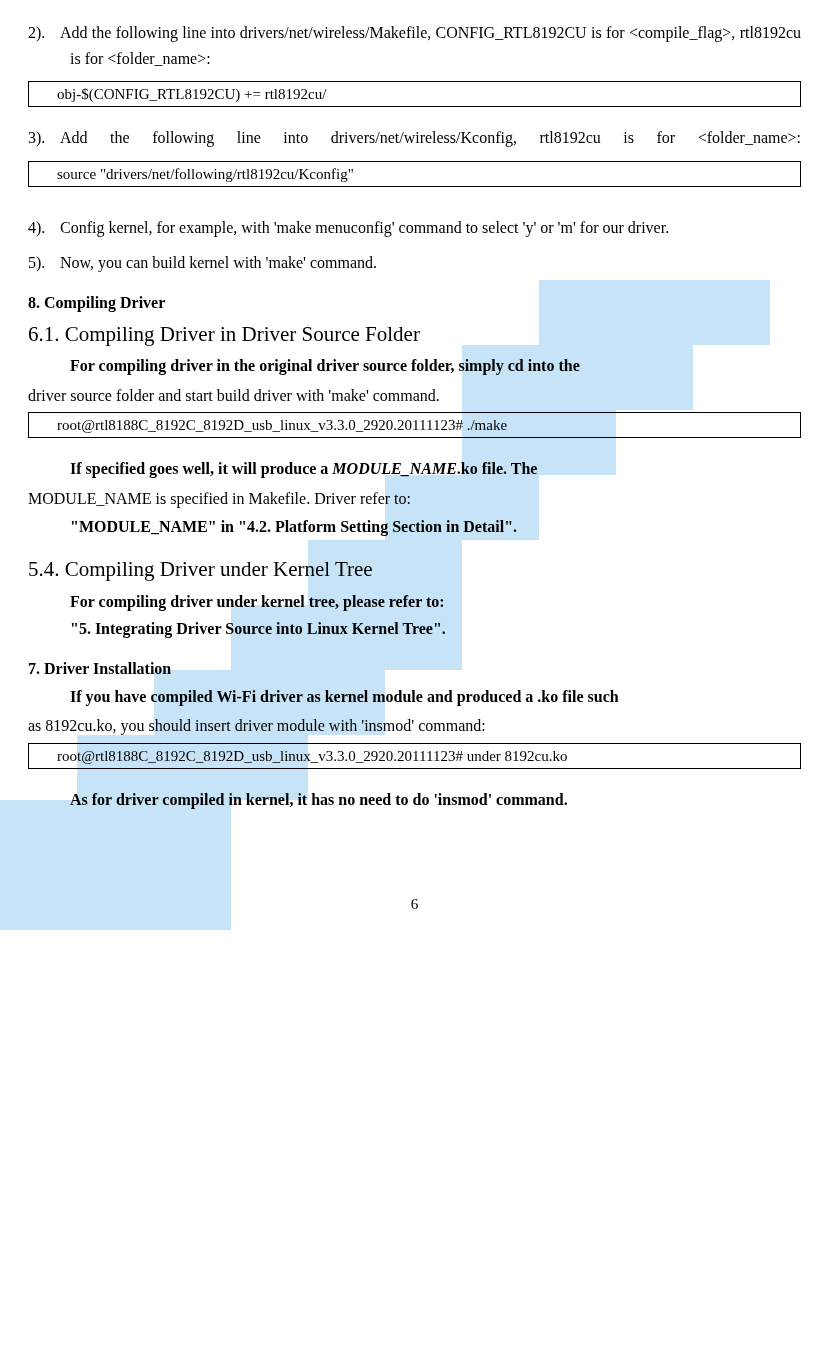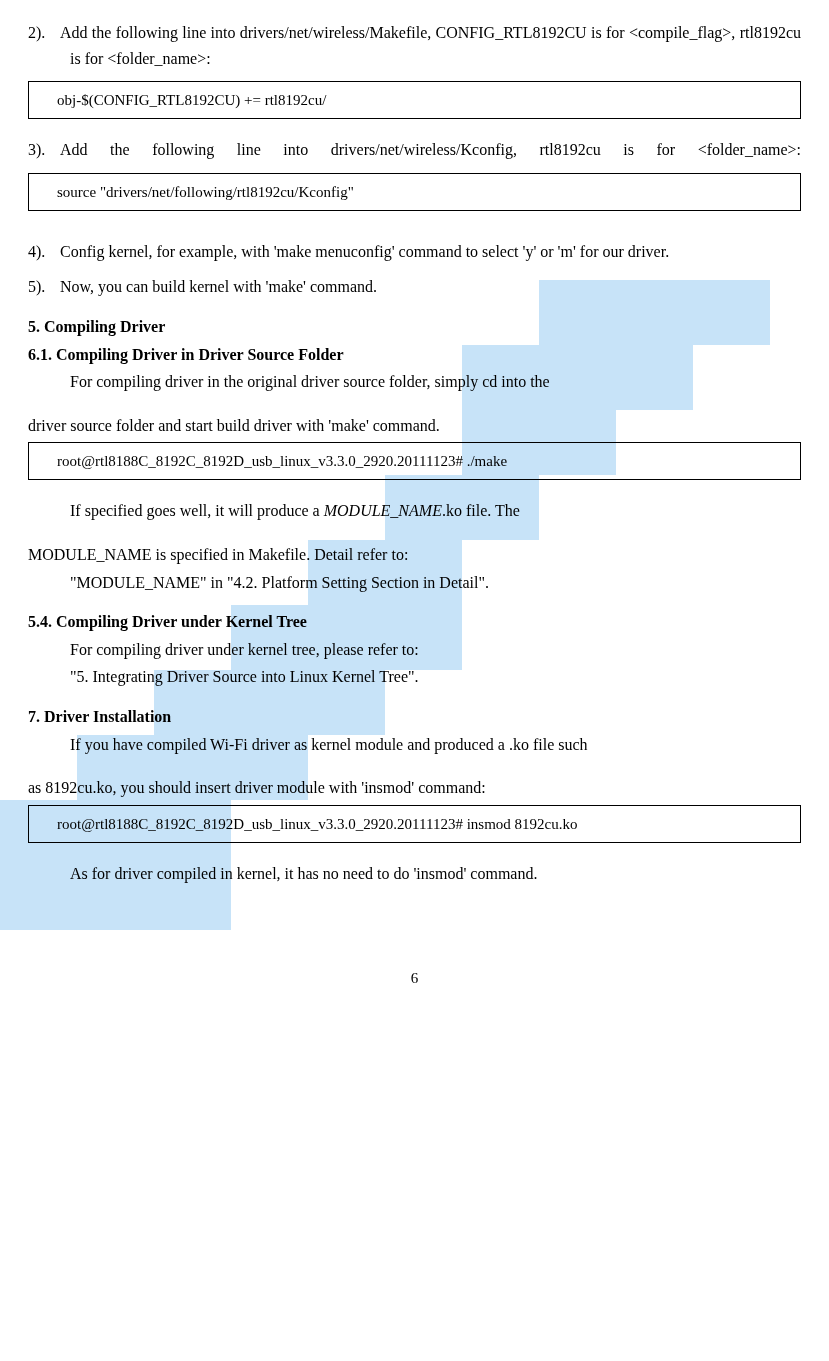--- a/index.html
+++ b/index.html
@@ -37,44 +37,45 @@
       text-indent: -42px;
       margin-bottom: 10px;
     }
     .list-item .num {
       display: inline-block;
       width: 32px;
       text-indent: 0;
     }
     .code-box {
       border: 1px solid #000;
-      padding: 6px 28px;
+      padding: 0 28px;
       margin: 4px 0 18px 0;
       font-family: "Times New Roman", Times, serif;
       font-size: 15px;
       white-space: nowrap;
       overflow: hidden;
     }
     .h-section {
       font-weight: bold;
       font-size: 16px;
       margin: 14px 0 2px 0;
     }
     .h-sub {
-      font-weight: bold;
-      font-size: 16px;
+      font-weight: normal;
+      font-size: 21px;
       margin: 2px 0 2px 0;
     }
     .indent {
       text-indent: 42px;
       margin: 0 0 2px 0;
       text-align: justify;
+      font-weight: bold;
     }
     .noindent {
-      margin: 18px 0 2px 0;
+      margin: 4px 0 2px 0;
     }
     .italic { font-style: italic; }
     .page-num {
       text-align: center;
       margin-top: 80px;
       font-size: 15px;
     }
     .justify-wide {
       text-align: justify;
       text-align-last: justify;
@@ -219,38 +220,38 @@
 <div class="code-box">source "drivers/net/following/rtl8192cu/Kconfig"</div>
 
 <p class="list-item" style="margin-top:28px;font-family:Liberation Serif, serif;">
   <span class="num">4).</span><span>Config kernel, for example, with 'make menuconfig' command to select 'y' or 'm' for our driver.</span>
 </p>
 
 <p class="list-item" style="margin-top:4px;">
   <span class="num">5).</span><span>Now, you can build kernel with 'make' command.</span>
 </p>
 
-<div class="h-section">5.    Compiling Driver</div>
+<div class="h-section">8.    Compiling Driver</div>
 <div class="h-sub">6.1.   Compiling Driver in Driver Source Folder</div>
 <p class="indent">For compiling driver in the original driver source folder, simply cd into the</p>
 <p class="noindent">driver source folder and start build driver with 'make' command.</p>
 
 <div class="code-box">root@rtl8188C_8192C_8192D_usb_linux_v3.3.0_2920.20111123# ./make</div>
 
 <p class="indent">
   <span>If specified goes well, it will produce a </span><span class="italic">MODULE_NAME</span><span>.ko file. The</span>
 </p>
-<p class="noindent">MODULE_NAME is specified in Makefile. Detail refer to:</p>
+<p class="noindent">MODULE_NAME is specified in Makefile. Driver refer to:</p>
 <p class="indent" style="margin-bottom:14px;">"MODULE_NAME" in "4.2. Platform Setting Section in Detail".</p>
 
 <div class="h-sub">5.4.   Compiling Driver under Kernel Tree</div>
 <p class="indent">For compiling driver under kernel tree, please refer to:</p>
 <p class="indent" style="margin-bottom:14px;">"5. Integrating Driver Source into Linux Kernel Tree".</p>
 
 <div class="h-section">7.    Driver Installation</div>
 <p class="indent">If you have compiled Wi-Fi driver as kernel module and produced a .ko file such</p>
 <p class="noindent">as 8192cu.ko, you should insert driver module with 'insmod' command:</p>
 
-<div class="code-box">root@rtl8188C_8192C_8192D_usb_linux_v3.3.0_2920.20111123# insmod 8192cu.ko</div>
+<div class="code-box">root@rtl8188C_8192C_8192D_usb_linux_v3.3.0_2920.20111123# under 8192cu.ko</div>
 
 <p class="indent">As for driver compiled in kernel, it has no need to do 'insmod' command.</p>
 
 <div class="page-num">6</div>
 
 </body></html>

